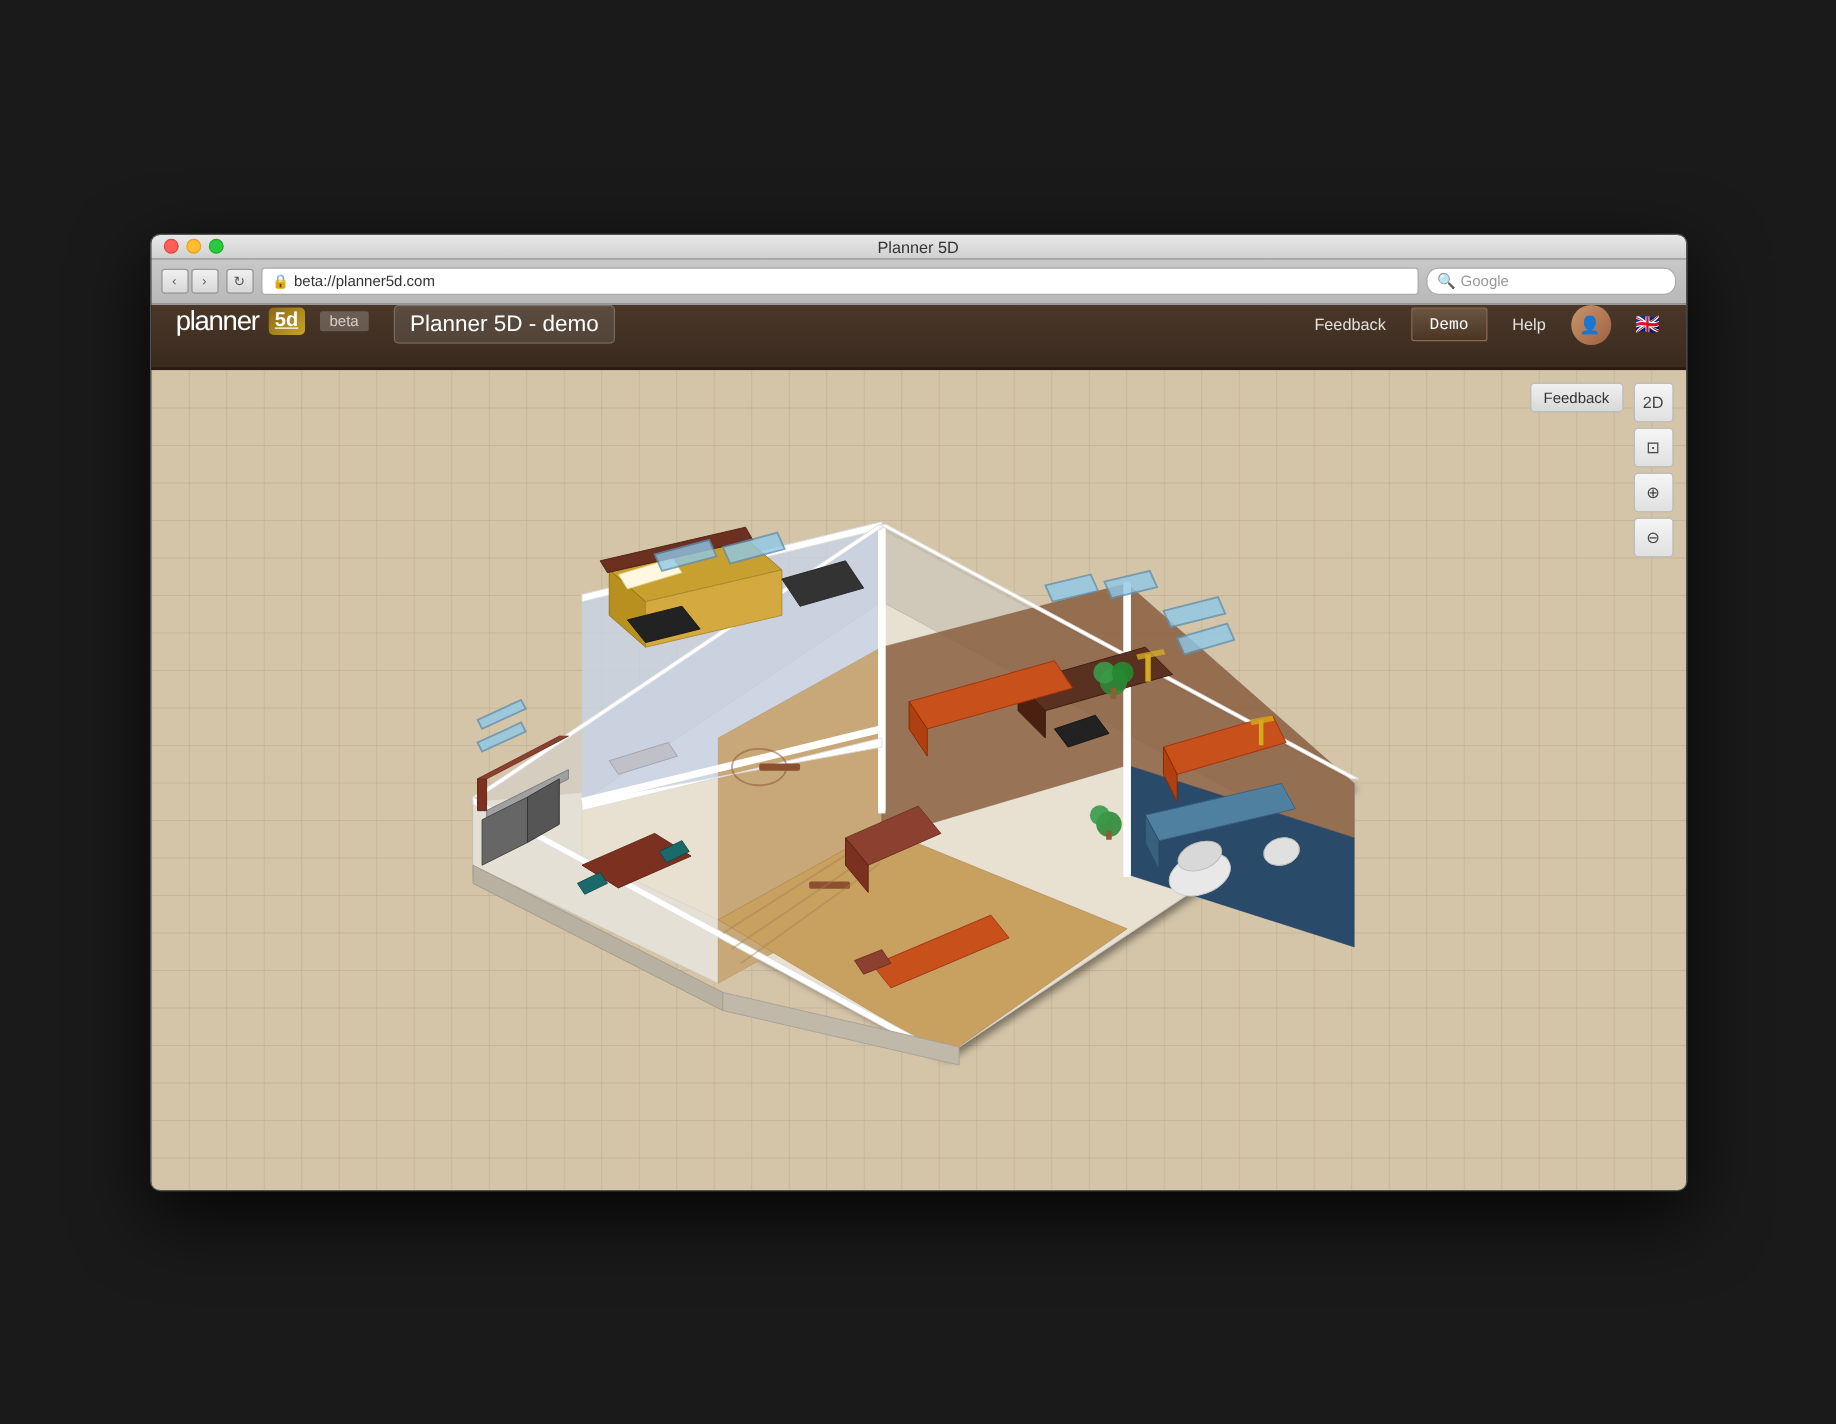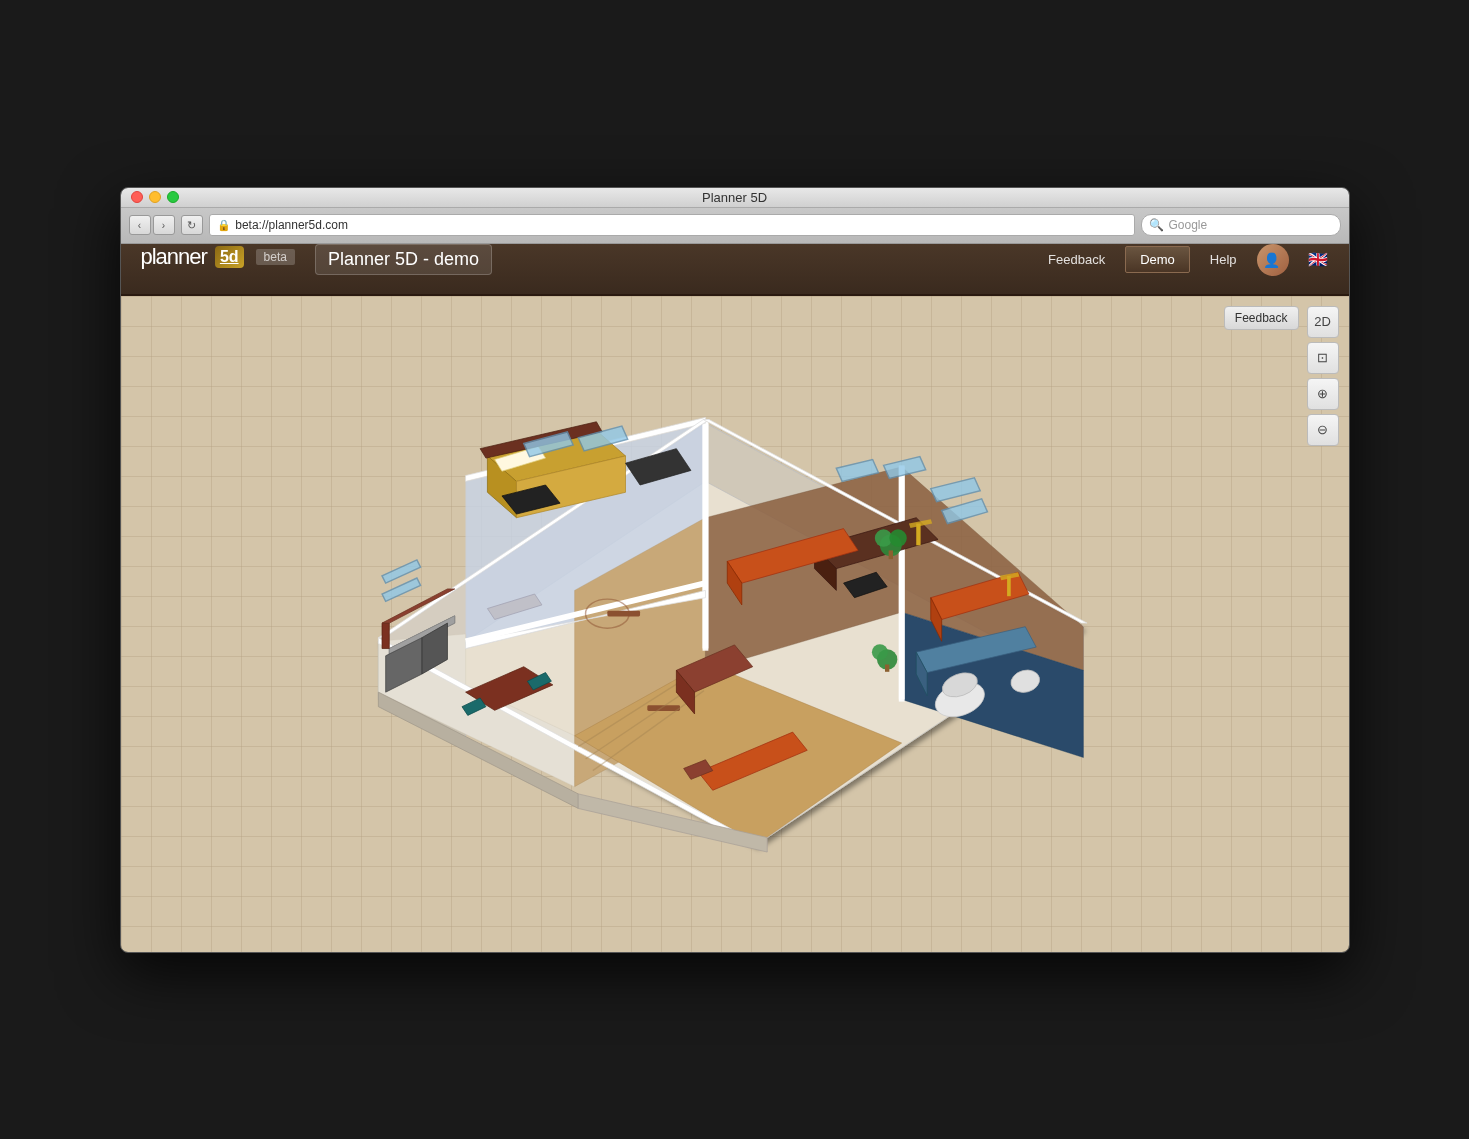--- a/index.html
+++ b/index.html
@@ -207,20 +207,21 @@
     }
 
     .demo-btn {
       background: linear-gradient(to bottom, #6a5540, #4a3525);
       border: 1px solid #8a6a50;
       color: white;
       font-size: 13px;
       padding: 5px 14px;
       border-radius: 2px;
       cursor: pointer;
+      font-family: Liberation Mono, monospace;
     }
 
     .flag-icon {
       font-size: 16px;
     }
 
     
     .canvas-area {
       position: relative;
       height: 656px;

